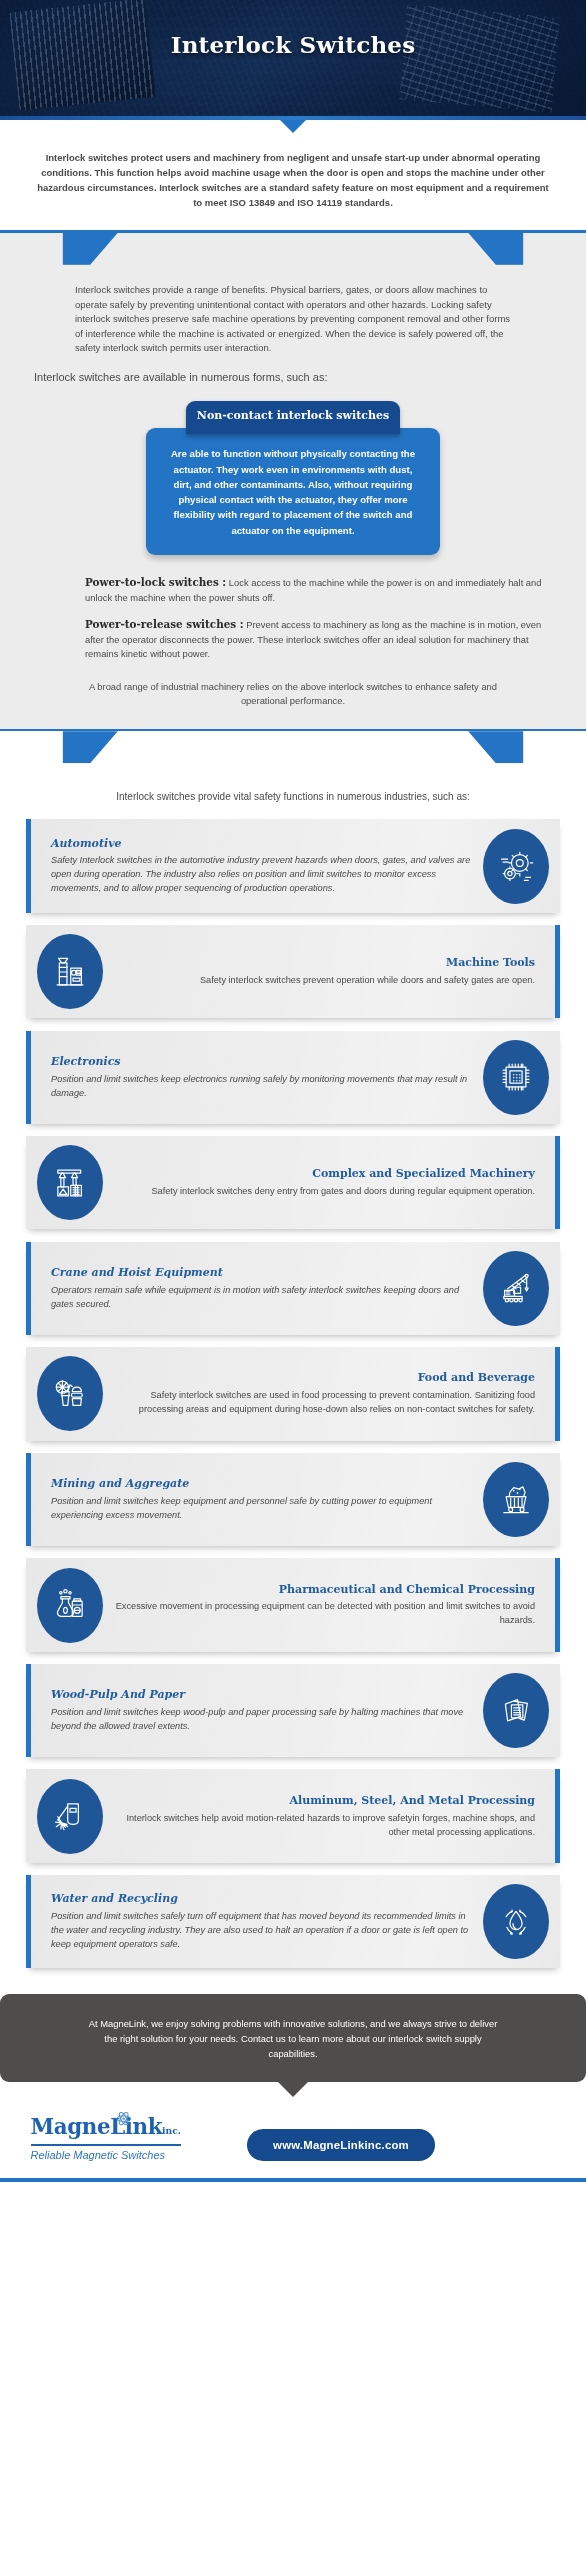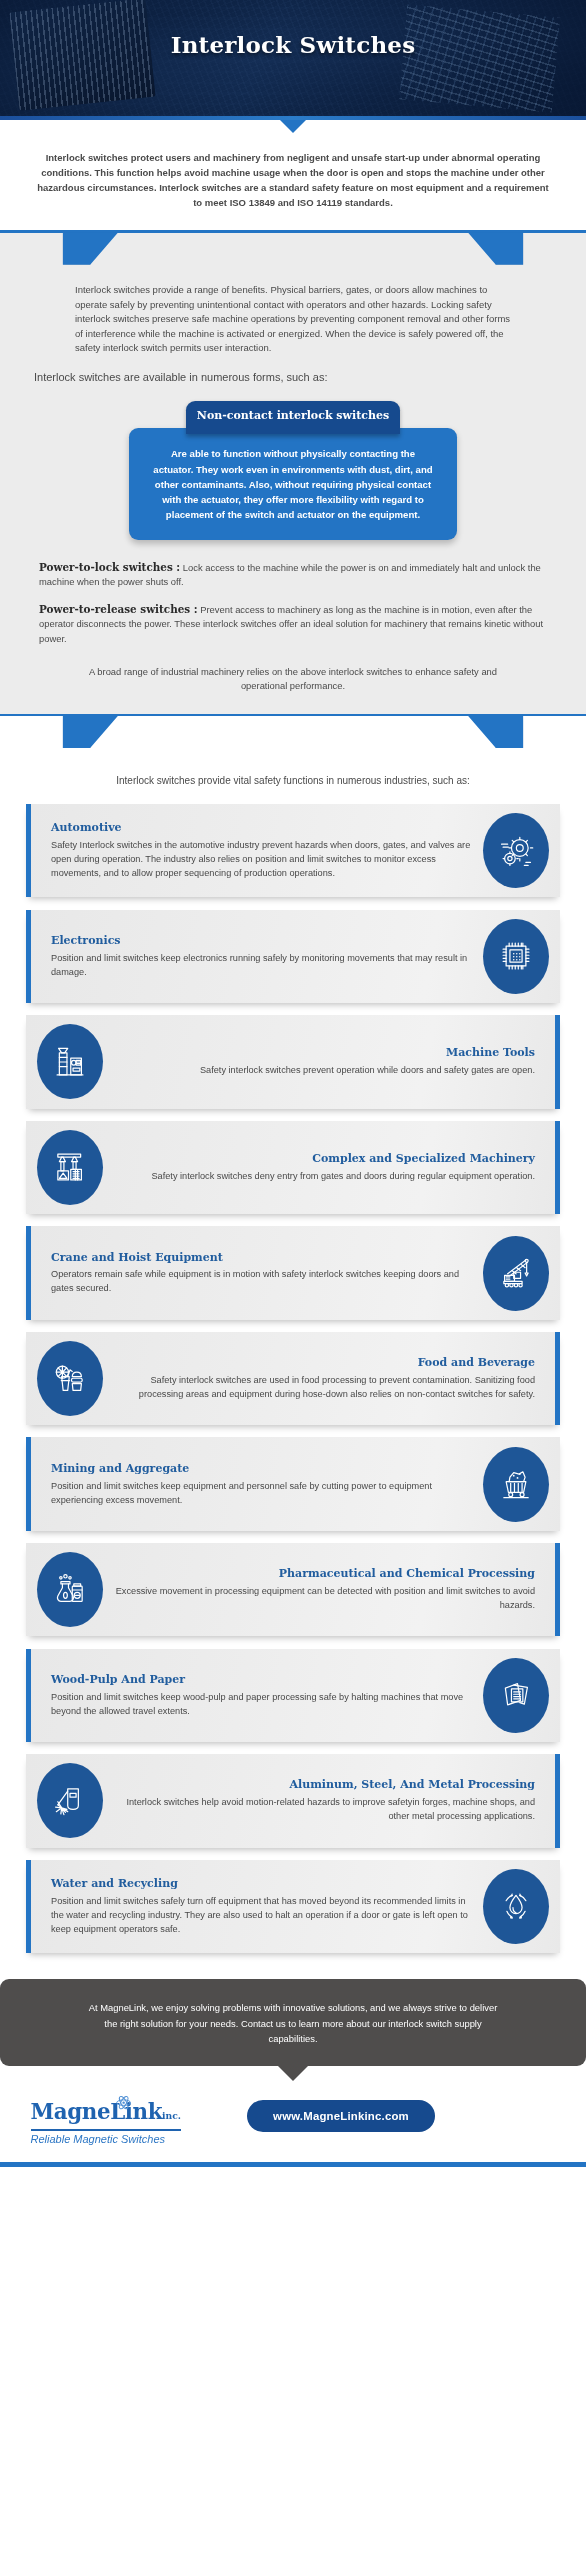--- a/index.html
+++ b/index.html
@@ -67,56 +67,56 @@
     font-family:"DejaVu Serif", serif; font-weight:bold; font-size:13px;
     clip-path:polygon(0 0, 100% 0, 100% 100%, 94% 100%, 88% 0, 12% 0, 6% 100%, 0 100%);
     box-shadow:0 3.1px 5.3px rgba(0,0,0,.20);
   }
   .banner span { position:relative; z-index:2; text-shadow:0 0.8px 1.5px rgba(0,0,0,.28); }
 
   .body-copy { font-size:9.5px; line-height:14.5px; color:#4a4a4a; }
   .lead-line { font-size:11px; line-height:14.5px; color:#4a4a4a; }
 
   
-  .callout { position:relative; width:328px; margin:17px auto 0; }
+  .callout { position:relative; width:294px; margin:17px auto 0; }
   .callout-tab {
     position:relative; z-index:2; width:214px; margin:0 auto;
     background:#164a8e; color:#fff; border-radius:9.2px 9.2px 0 0;
     padding:6.9px 9.2px 10.7px; text-align:center;
     font-family:"DejaVu Serif", serif; font-weight:bold;
     font-size:11px; line-height:15.3px;
     box-shadow:0 2.3px 4.6px rgba(0,0,0,.28);
   }
   .callout-body {
     position:relative; z-index:1; margin-top:-6.1px; background:#2374c4;
     border-radius:9.2px; padding:18.3px 21.4px 17px; color:#fff;
     text-align:center; font-size:9.6px; line-height:15.3px; font-weight:bold;
     box-shadow:0 3.1px 6.1px rgba(0,0,0,.22);
   }
 
   
-  .defs { padding:20px 39px 0; }
+  .defs { padding:20px 39px 0;margin-left:46px; }
   .def { margin-bottom:12.2px; }
   .def p { font-size:9.4px; line-height:14.5px; color:#4a4a4a; }
   .def b {
     font-family:"DejaVu Serif", serif; font-size:10.4px; color:#2b2b2b;
   }
   .closing { padding:6.1px 84px 20px; text-align:center; font-size:9.4px; line-height:14.5px; color:#4a4a4a; }
 
   
   .apps { padding:18.3px 0 13.7px; }
   .apps-lead { text-align:center; font-size:10px; line-height:14.5px; color:#4a4a4a; padding-bottom:15.3px; }
 
   .card {
     position:relative; width:534px; margin:0 auto 12.2px;
     min-height:70px; display:flex; align-items:center;
     background:linear-gradient(100deg,#e8e8e8 0%,#ededed 40%,#f2f2f2 75%,#e9e9e9 100%);
     box-shadow:0 5.3px 6.9px -3.1px rgba(0,0,0,.28);
   }
-  .card.left  { border-left:5.3px solid #2374c4; padding:9.2px 3.1px 9.2px 20px; }
+  .card.left  { border-left:5.3px solid #2374c4; padding:9.2px 3.1px 9.2px 20px;font-style:italic; }
   .card.right { border-right:5.3px solid #2374c4; padding:9.2px 20px 9.2px 3.1px; flex-direction:row-reverse; }
 
   .card-txt { flex:1; }
   .card.right .card-txt { text-align:right; }
   .card h3 {
     font-family:"DejaVu Serif", serif; font-weight:bold;
     color:#215d9e; font-size:11px; margin-bottom:3.8px;
   }
   .card p { font-size:9.2px; line-height:14px; color:#484848; }
 
@@ -132,21 +132,21 @@
   
   .foot-cta { background:#4f4d4c; color:#fff; padding:21.4px 84px 20px; text-align:center;border-radius:9px; }
   .foot-cta p { font-size:9.4px; line-height:15.3px; }
   .foot-arrow-wrap { position:relative; height:15.3px; background:#fff; }
   .foot-arrow {
     position:absolute; left:50%; top:0; transform:translateX(-50%);
     width:0; height:0; border-left:15.3px solid transparent;
     border-right:15.3px solid transparent; border-top:15.3px solid #4f4d4c;
   }
 
-  .foot-bar { display:flex; align-items:flex-start; padding:18.3px 30.5px 17px; background:#fff; }
+  .foot-bar { display:flex; align-items:flex-end; padding:18.3px 30.5px 17px; background:#fff; }
   .logo { flex:0 0 auto; position:relative; }
   .logo-main {
     font-family:"DejaVu Serif", serif; font-weight:bold; font-size:21.4px;
     color:#1f63b0; letter-spacing:-0.4px; line-height:24.4px;
     border-bottom:2.3px solid #1f63b0; display:inline-block; padding-bottom:0.8px;
   }
   .logo-main .inc { font-size:9.2px; letter-spacing:0; }
   .logo-atom { position:absolute; left:85px; top:-4.6px; width:15.3px; height:15.3px; }
   .logo-atom svg ellipse { stroke:#4f8fd4; fill:none; stroke-width:1.3; }
   .logo-atom svg circle { fill:#4f8fd4; stroke:none; }
@@ -228,20 +228,40 @@
       </div>
       <div class="card-icon">
         <svg viewBox="0 0 50 50">
             <circle cx="30" cy="21" r="11"></circle>
             <circle cx="30" cy="21" r="4.5"></circle>
             <path d="M30 10v-3M30 35v3M19 21h-3M44 21h3M22 13l-2-2M38 29l2 2M38 13l2-2M22 29l-2 2"></path>
             <circle cx="17" cy="35" r="7"></circle>
             <circle cx="17" cy="35" r="2.8"></circle>
             <path d="M17 28v-2M17 42v2M10 35H8M26 35h2"></path>
             <path d="M6 16h8M8 20h7M38 40h6M36 44h5"></path>
+          </svg>
+      </div>
+    </div>
+
+    <div class="card right">
+      <div class="card-txt">
+        <h3>Machine Tools</h3>
+        <p>Safety interlock switches prevent operation while doors and safety gates are open.</p>
+      </div>
+      <div class="card-icon">
+        <svg viewBox="0 0 50 50">
+            <path d="M10 7h12l-4 6h-4z"></path>
+            <rect x="11" y="13" width="10" height="29"></rect>
+            <path d="M11 19h10M11 25h10M11 31h10"></path>
+            <rect x="26" y="20" width="14" height="22"></rect>
+            <circle cx="30" cy="26" r="3"></circle>
+            <rect x="33" y="23" width="6" height="6"></rect>
+            <path d="M34 25h4M34 27h4"></path>
+            <rect x="29" y="33" width="9" height="4"></rect>
+            <path d="M8 42h34"></path>
           </svg>
       </div>
     </div>
 
     <div class="card left">
       <div class="card-txt">
         <h3>Electronics</h3>
         <p>Position and limit switches keep electronics running safely by monitoring movements that may result in damage.</p>
       </div>
       <div class="card-icon">
@@ -251,40 +271,20 @@
             <path d="M16 8v4M20 8v4M24 8v4M28 8v4M32 8v4M34 8v4M16 38v4M20 38v4M24 38v4M28 38v4M32 38v4M34 38v4M8 16h4M8 20h4M8 24h4M8 28h4M8 32h4M38 16h4M38 20h4M38 24h4M38 28h4M38 32h4"></path>
             <circle class="f" cx="22" cy="22" r="1"></circle>
             <circle class="f" cx="26" cy="22" r="1"></circle>
             <circle class="f" cx="30" cy="22" r="1"></circle>
             <circle class="f" cx="22" cy="26" r="1"></circle>
             <circle class="f" cx="26" cy="26" r="1"></circle>
             <circle class="f" cx="30" cy="26" r="1"></circle>
             <circle class="f" cx="22" cy="30" r="1"></circle>
             <circle class="f" cx="26" cy="30" r="1"></circle>
             <circle class="f" cx="30" cy="30" r="1"></circle>
-          </svg>
-      </div>
-    </div>
-
-    <div class="card right">
-      <div class="card-txt">
-        <h3>Machine Tools</h3>
-        <p>Safety interlock switches prevent operation while doors and safety gates are open.</p>
-      </div>
-      <div class="card-icon">
-        <svg viewBox="0 0 50 50">
-            <path d="M10 7h12l-4 6h-4z"></path>
-            <rect x="11" y="13" width="10" height="29"></rect>
-            <path d="M11 19h10M11 25h10M11 31h10"></path>
-            <rect x="26" y="20" width="14" height="22"></rect>
-            <circle cx="30" cy="26" r="3"></circle>
-            <rect x="33" y="23" width="6" height="6"></rect>
-            <path d="M34 25h4M34 27h4"></path>
-            <rect x="29" y="33" width="9" height="4"></rect>
-            <path d="M8 42h34"></path>
           </svg>
       </div>
     </div>
 
     <div class="card right">
       <div class="card-txt">
         <h3>Complex and Specialized Machinery</h3>
         <p>Safety interlock switches deny entry from gates and doors during regular equipment operation.</p>
       </div>
       <div class="card-icon">

